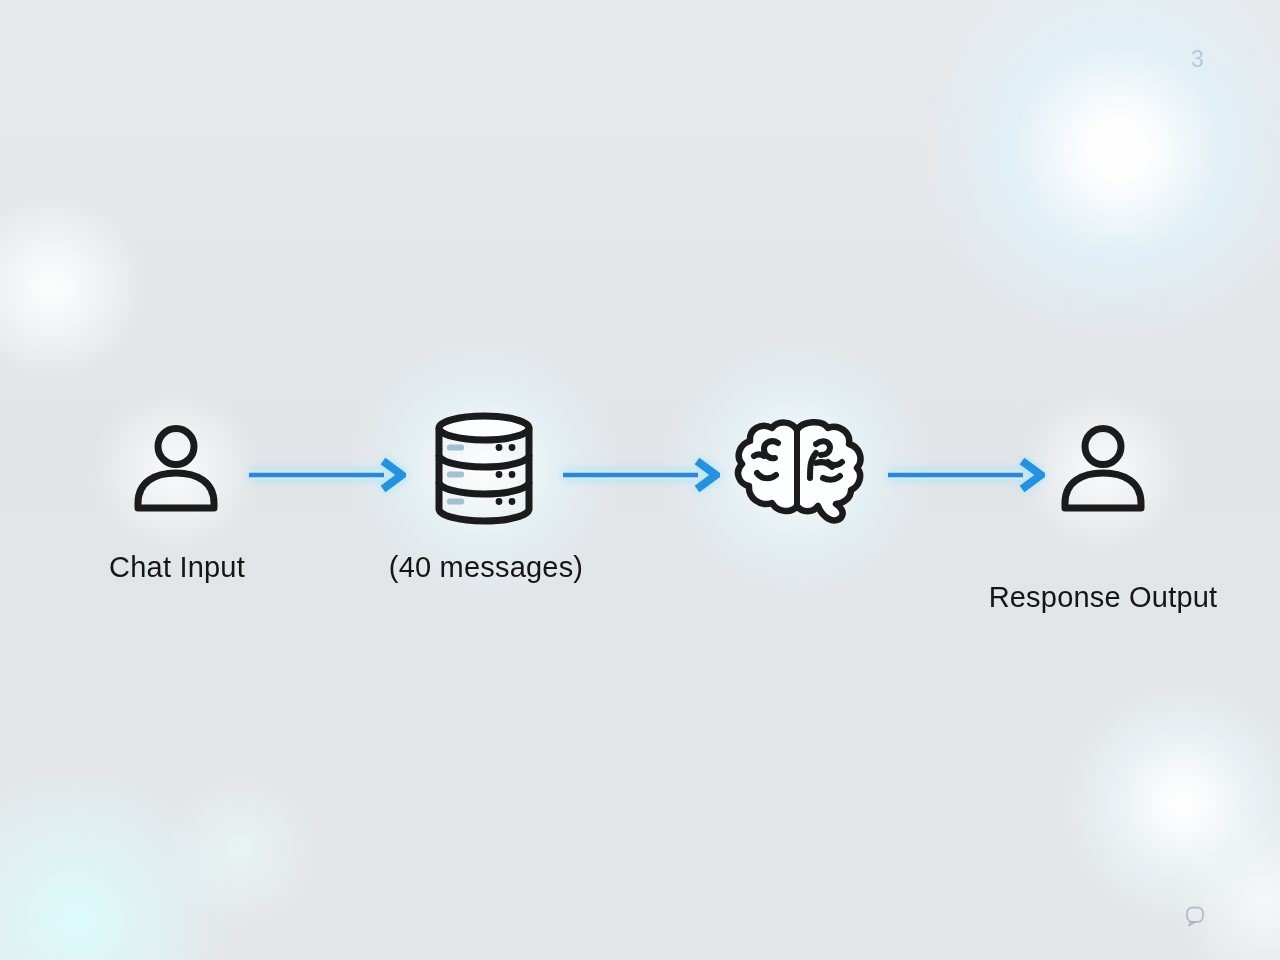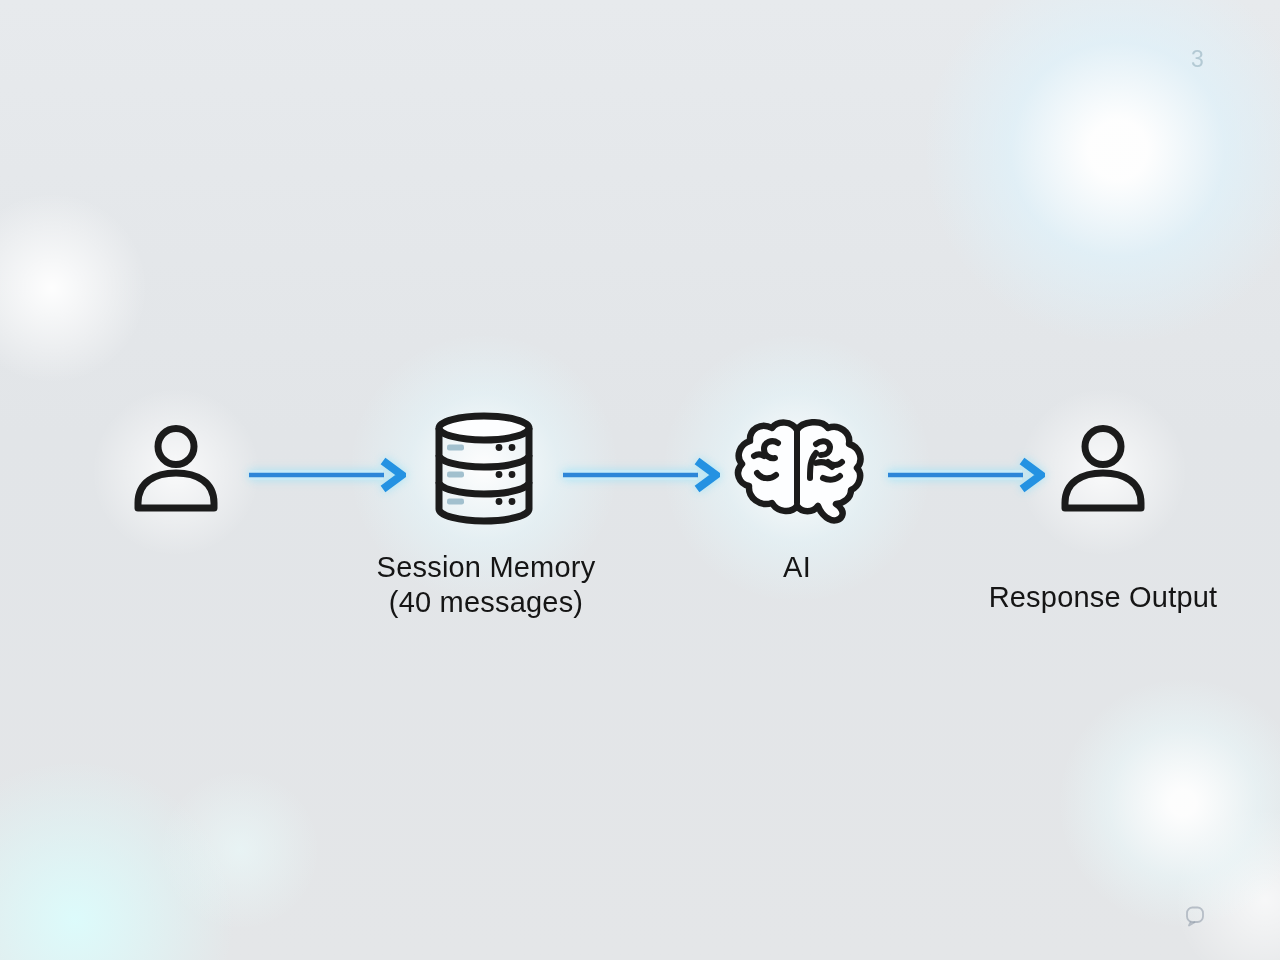--- a/index.html
+++ b/index.html
@@ -114,28 +114,30 @@
     <line x1="3" y1="22" x2="137" y2="22" stroke="#cdeefb" stroke-width="10" opacity="0.75"></line>
     <line x1="3" y1="22" x2="138" y2="22" stroke-width="4.5" stroke="#2d86d8"></line>
     <path d="M137 8 L156 22 L137 36" fill="none" stroke-width="8" stroke-linejoin="miter" stroke="#2492e2"></path>
   </svg>
 
   <svg class="node-icon" style="left:1051px; top:420px;" width="104" height="104" viewBox="0 0 104 104">
     <circle class="icon-stroke" cx="52" cy="26.5" r="18"></circle>
     <path class="icon-stroke" stroke-linejoin="round" d="M14 88 L14 83 C14 62 31 53 52 53 C73 53 90 62 90 83 L90 88 Z"></path>
   </svg>
 
+  <div class="node-label" style="left:7px; top:550px;">
+    <div>Chat Input</div>
+    <div></div>
+  </div>
 
   <div class="node-label" style="left:316px; top:550px;">
-    <div>Session Memory</div>
     <div>(40 messages)</div>
   </div>
 
   <div class="node-label" style="left:627px; top:550px;">
-    <div>AI</div>
   </div>
 
   <div class="node-label" style="left:933px; top:580px;">
     <div>Response Output</div>
     <div></div>
   </div>
 
   <div id="watermark-number">3</div>
 
   <svg id="watermark-bubble" width="22" height="22" viewBox="0 0 22 22">

